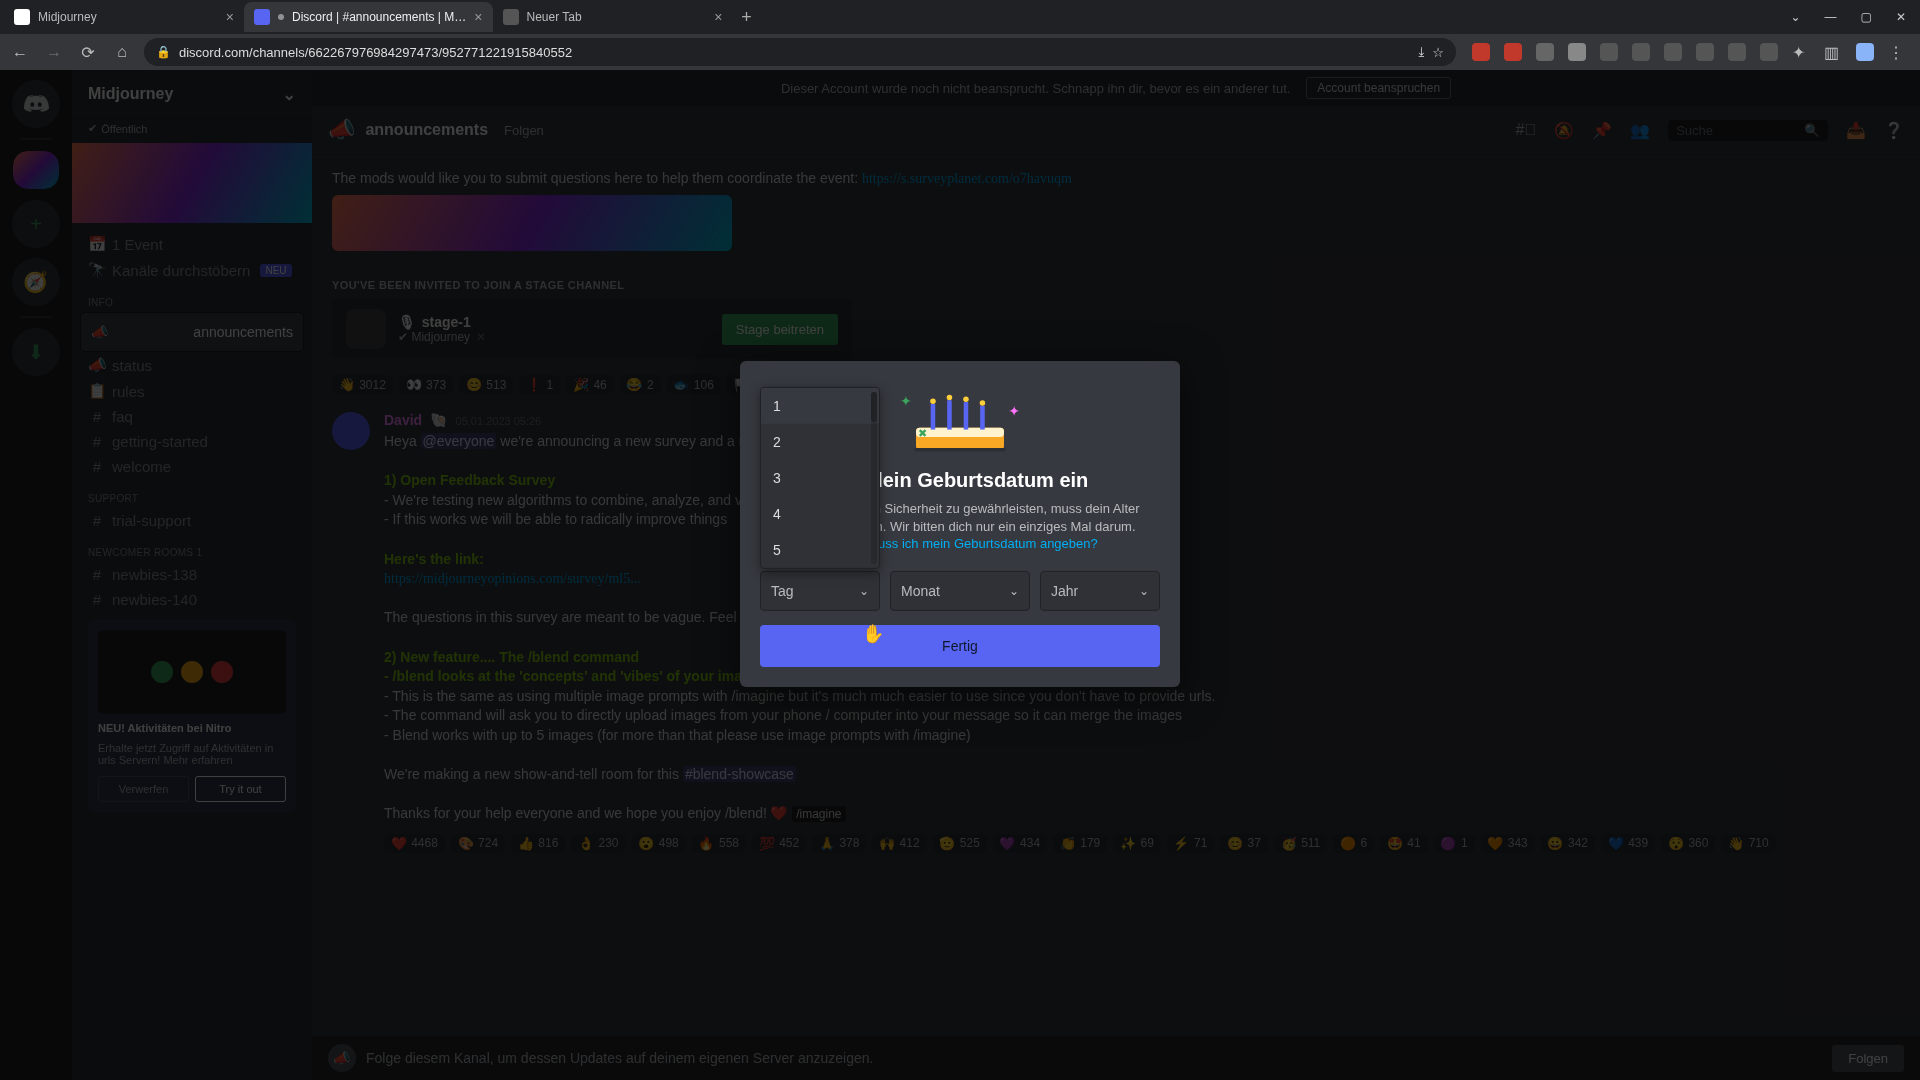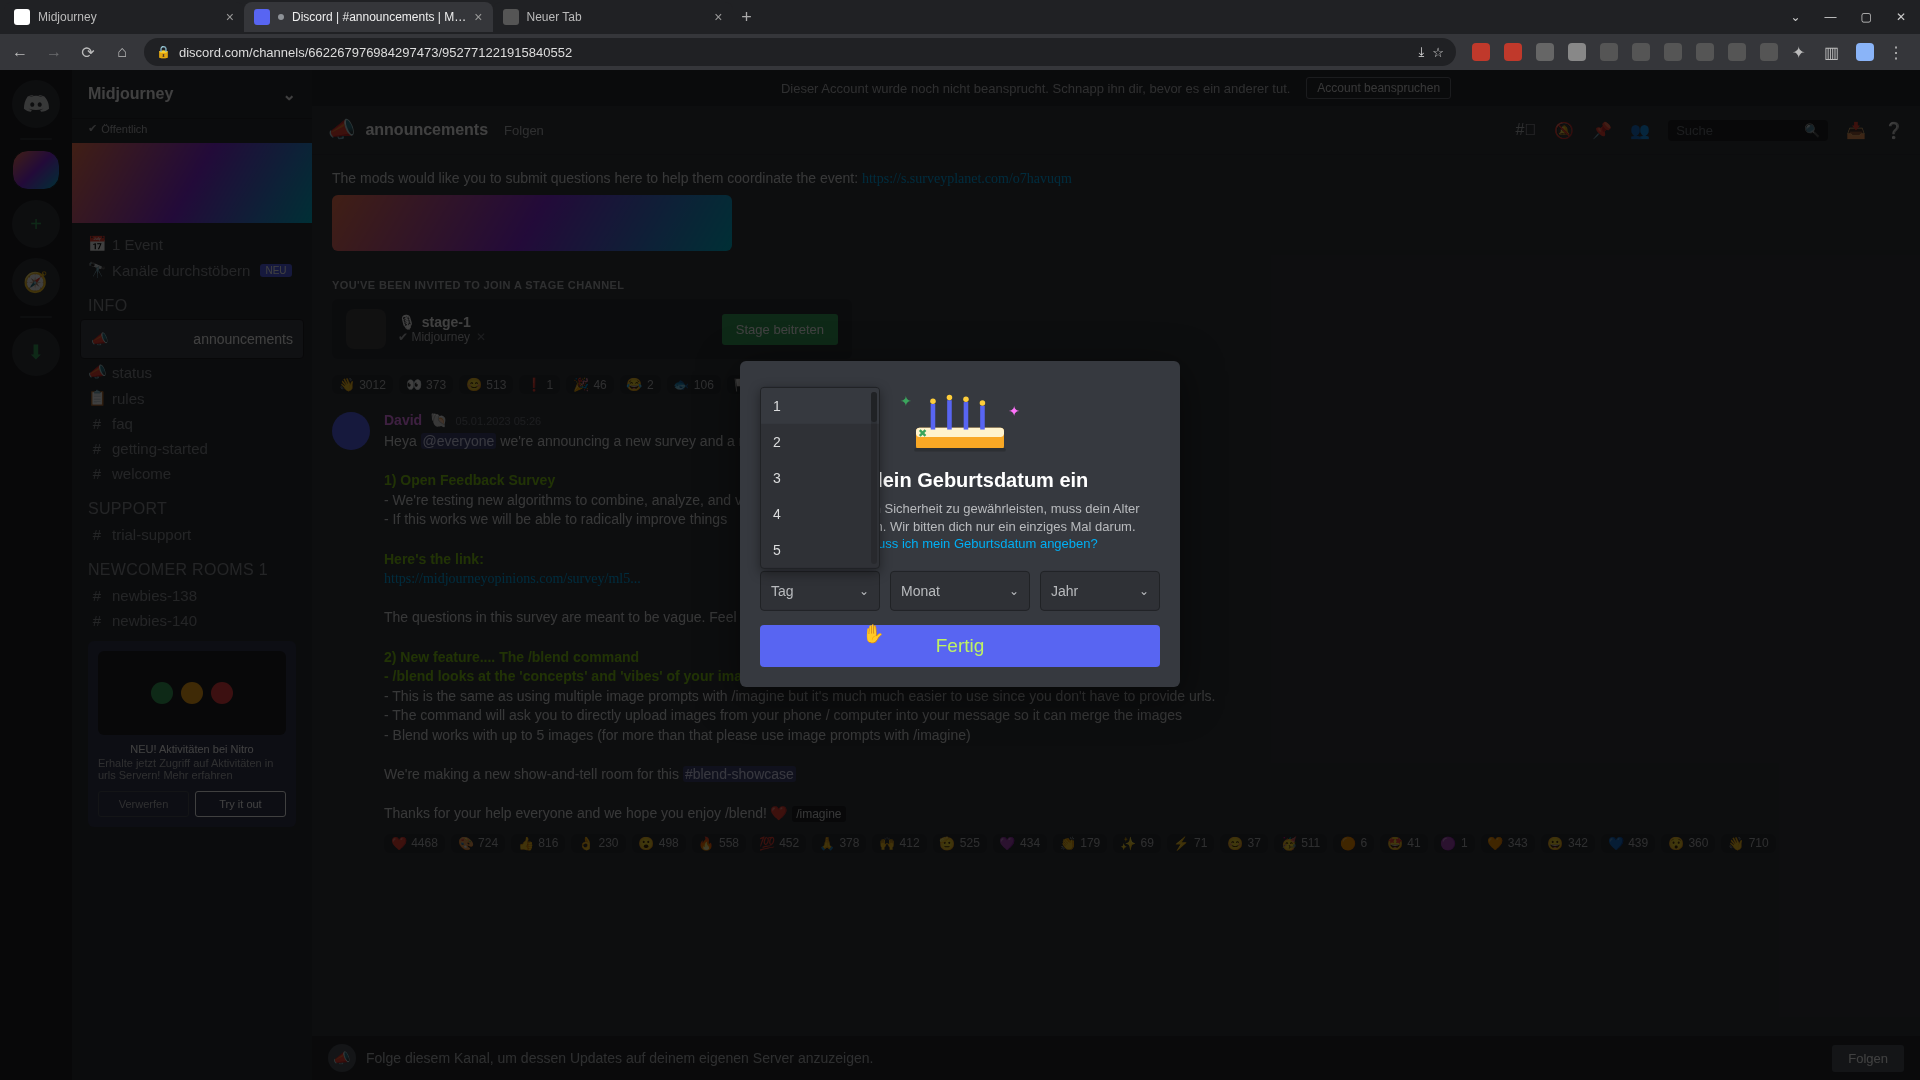--- a/index.html
+++ b/index.html
@@ -35,26 +35,26 @@
   .guild-pill.sel { border-radius:16px; background:linear-gradient(135deg,#ff7b54,#8a2be2,#00bcd4); }
 
   .channel-col { width:240px; background:#2f3136; display:flex; flex-direction:column; }
   .server-header { height:48px; display:flex; align-items:center; padding:0 16px; color:#fff; font-weight:600; box-shadow:0 1px 0 rgba(0,0,0,.2); justify-content:space-between; }
   .server-sub { padding:4px 16px 8px; font-size:11px; color:#b9bbbe; display:flex; align-items:center; gap:4px; }
   .banner { height:80px; background:linear-gradient(120deg,#ff7b54,#8a2be2,#00bcd4); }
   .ch-scroll { flex:1; overflow:hidden; padding:8px 8px 0; font-size:14px; }
   .ch-item-row { display:flex; align-items:center; gap:6px; padding:4px 8px; color:#8e9297; border-radius:4px; font-size:15px; }
   .ch-item-row .hash { width:18px; text-align:center; }
   .ch-item-row.sel { background:rgba(79,84,92,.6); color:#fff; }
-  .ch-cat { padding:14px 8px 4px; font-size:16px; font-weight:400; color:#8e9297; letter-spacing:.3px; }
+  .ch-cat { padding:14px 8px 4px; font-size:10px; font-weight:400; color:#8e9297; letter-spacing:.3px; }
   .badge-neu { background:#5865f2; color:#fff; font-size:10px; padding:1px 5px; border-radius:3px; margin-left:4px; }
   .nitro-card { margin:8px; padding:10px; background:rgba(88,101,242,.15); border-radius:6px; font-size:11px; color:#b9bbbe; }
   .nitro-card .hero { height:84px; background:#202225; border-radius:6px; margin-bottom:8px; display:flex; align-items:center; justify-content:center; gap:8px; }
   .nitro-card .hero .circ { width:22px; height:22px; border-radius:50%; }
-  .nitro-card .title { color:#fff; font-weight:400; margin-bottom:2px;text-align:center; }
+  .nitro-card .title { color:#fff; font-weight:700; margin-bottom:8px; }
   .nitro-card .btns { display:flex; gap:6px; margin-top:10px; }
   .nitro-card .btns button { flex:1; font-size:11px; padding:6px 0; border:none; border-radius:3px; cursor:pointer; }
   .btn-ghost { background:transparent; color:#b9bbbe; border:1px solid #4f545c !important; }
   .btn-out { background:transparent; color:#fff; border:1px solid #fff !important; }
   .user-panel { height:52px; background:#292b2f; display:flex; align-items:center; padding:0 8px; gap:8px; font-size:13px; color:#fff; }
   .avatar { width:32px; height:32px; border-radius:50%; background:#444; }
   .user-panel .icons { margin-left:auto; display:flex; gap:12px; color:#b9bbbe; }
 
   .main { flex:1; display:flex; flex-direction:column; background:#36393f; position:relative; }
   .claim-bar { height:36px; background:#2a2c31; color:#b9bbbe; font-size:13px; display:flex; align-items:center; justify-content:center; gap:16px; }
@@ -103,21 +103,21 @@
   .sel-wrap { position:relative; flex:1; }
   .sel-wrap.day { flex:0 0 120px; }
   .sel-wrap.year { flex:0 0 120px;text-align:center; }
   .sel { background:#2f3136; border:1px solid #202225; border-radius:4px; height:40px; display:flex; align-items:center; justify-content:space-between; padding:0 10px; color:#b9bbbe; font-size:14px; cursor:pointer; }
   .sel .chev { color:#b9bbbe; font-size:12px; }
   .dropdown { position:absolute; bottom:42px; left:0; right:0; background:#2f3136; border:1px solid #202225; border-radius:4px; max-height:210px; overflow:hidden; box-shadow:0 4px 12px rgba(0,0,0,.4); text-align:left; }
   .dropdown .opt { padding:10px 12px; color:#dcddde; font-size:14px; cursor:pointer; }
   .dropdown .opt.hov { background:#36393f; }
   .dropdown .scrollbar { position:absolute; right:2px; top:4px; bottom:4px; width:6px; background:rgba(0,0,0,.15); border-radius:3px; }
   .dropdown .thumb { position:absolute; right:2px; top:4px; width:6px; height:30px; background:#202225; border-radius:3px; }
-  .done-btn { width:100%; height:42px; background:#5865f2; border:none; border-radius:4px; color:#bef264; font-size:19px; font-weight:500; cursor:pointer; }
+  .done-btn { width:100%; height:42px; background:#5865f2; border:none; border-radius:4px; color:#0f172a; font-size:14px; font-weight:500; cursor:pointer; }
   .cursor { position:absolute; z-index:200; font-size:18px; color:#fff; pointer-events:none; }
   .cursor { left:862px; top:623px; }
 </style>
 </head>
 <body>
 
 <div class="browser-chrome">
   <div class="tab-strip">
     <div class="tab inactive">
       <span class="favicon" style="background:#fff"></span>

